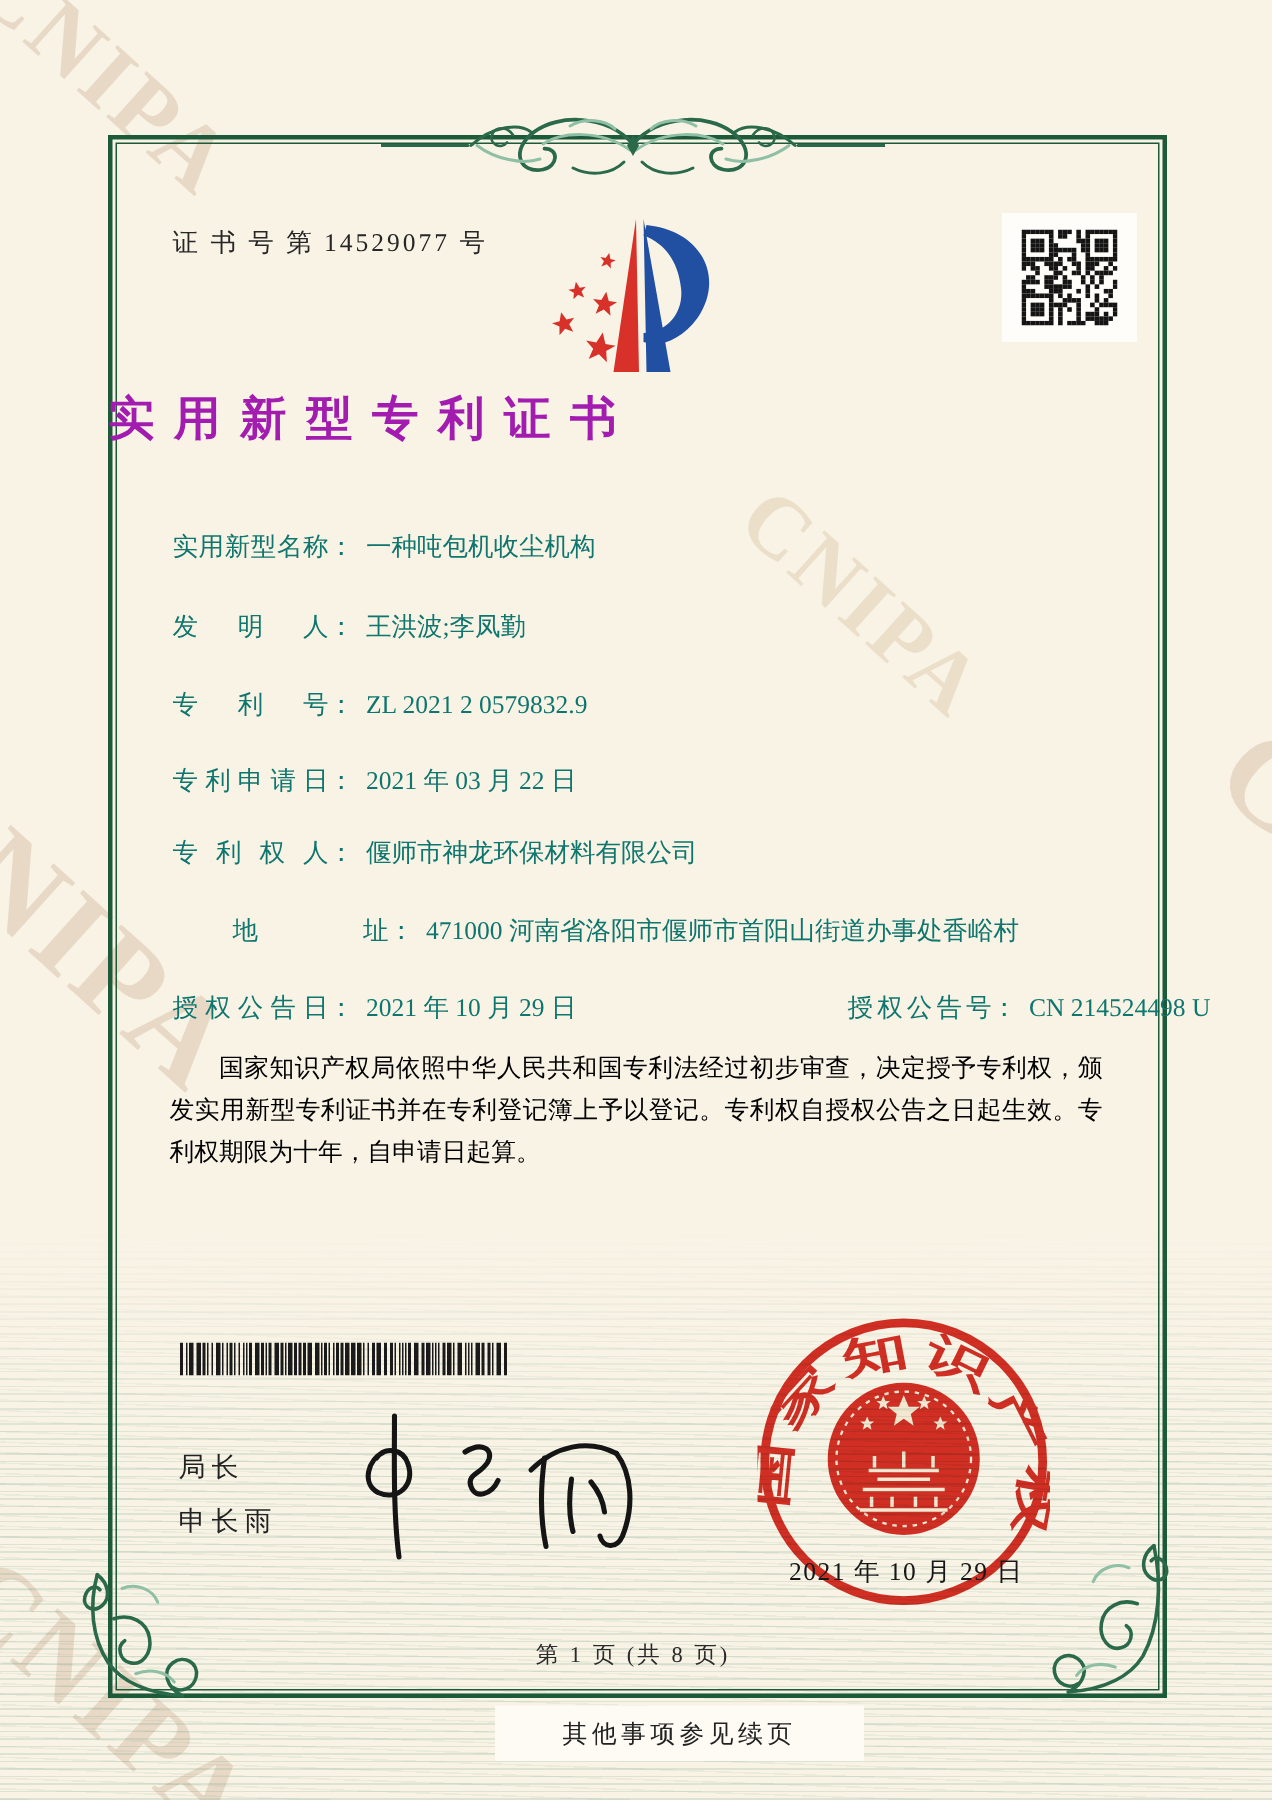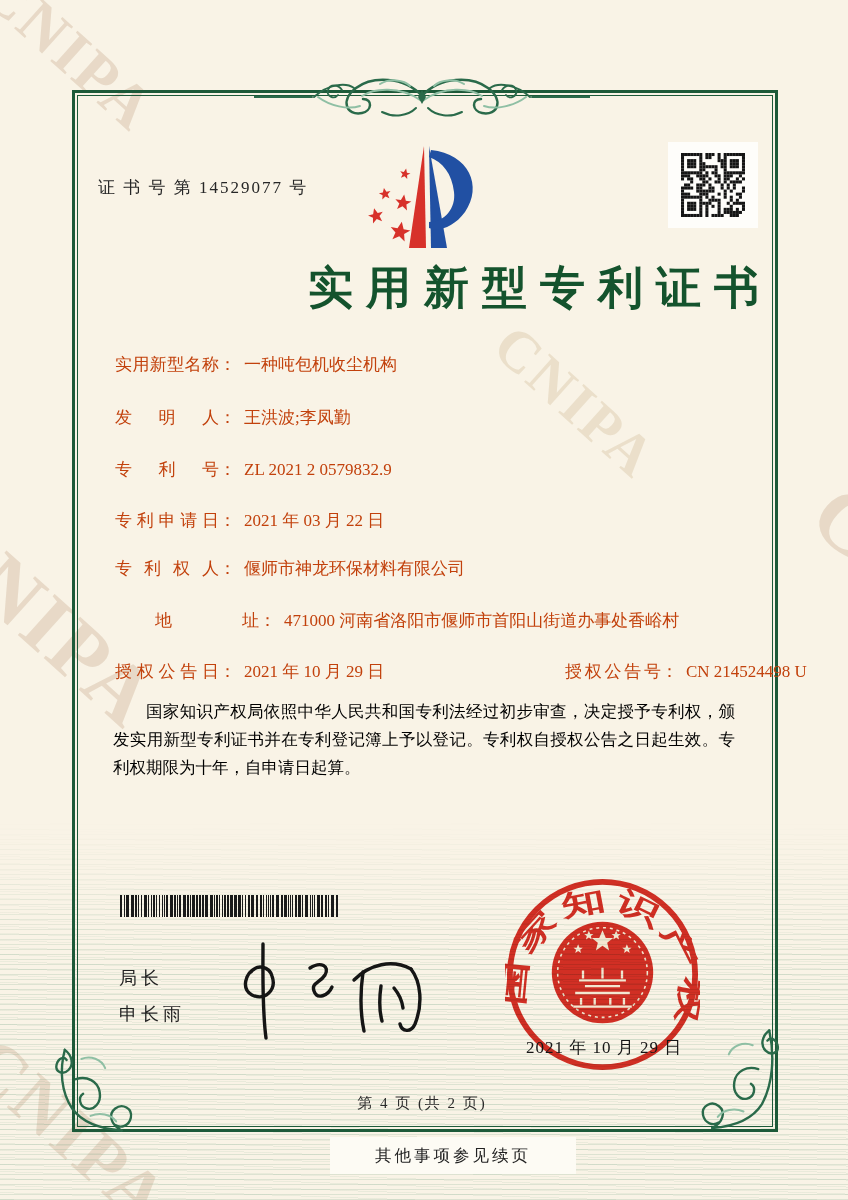--- a/index.html
+++ b/index.html
@@ -31,30 +31,30 @@
     -webkit-mask-image:linear-gradient(to bottom, transparent 0, #000 38%);
     mask-image:linear-gradient(to bottom, transparent 0, #000 38%);
   }
   
   .frame{
     position:absolute;left:72px;top:90px;width:700px;height:1036px;
     border:3px solid #1d5a39;
   }
   .frame-inner{position:absolute;inset:2px;border:1px solid #1d5a39;}
   
-  .cert-no{position:absolute;left:98px;top:150px;font-size:17px;letter-spacing:2px;color:#262626;margin-top:26px;}
+  .cert-no{position:absolute;left:115px;top:150px;font-size:17px;letter-spacing:2px;color:#262626;}
   .logo{position:absolute;left:357px;top:142px;}
   .qrbox{position:absolute;left:668px;top:142px;width:90px;height:86px;background:#fefdfa;
          display:flex;align-items:center;justify-content:center;}
   .title{
-    position:absolute;left:72px;top:258px;width:700px;text-align:right;
-    font-size:45px;font-weight:700;letter-spacing:13px;color:#14532d;
-  }
-  
-  .frow{position:absolute;left:115px;font-size:17px;line-height:24px;white-space:nowrap;color:#c2410c;}
+    position:absolute;left:72px;top:258px;width:700px;text-align:left;
+    font-size:31px;font-weight:700;letter-spacing:13px;color:#a21caf;
+  }
+  
+  .frow{position:absolute;left:115px;font-size:17px;line-height:24px;white-space:nowrap;color:#0f766e;}
   .flabel{display:inline-block;width:104px;text-align:justify;text-align-last:justify;vertical-align:top;}
   .flabel2{display:inline-block;width:96px;text-align:justify;text-align-last:justify;vertical-align:top;}
   .fval{margin-left:8px;}
   .grant2{position:absolute;left:450px;top:0;}
   
   .body-text{
     position:absolute;left:113px;top:698px;width:622px;
     font-size:16.5px;line-height:28px;color:#000000;text-align:justify;
   }
   .body-text p{margin:0;text-indent:2em;}
@@ -548,16 +548,16 @@
       <path d="M76,106 L124,106"></path>
       <path d="M82,112 L118,112"></path>
       <path d="M72,119 L128,119"></path>
       <path d="M78,124 L78,131 M92,124 L92,131 M108,124 L108,131 M122,124 L122,131"></path>
       <path d="M70,133 L130,133"></path>
     </g>
   </g>
 </svg>
 <div class="seal-date content abs">2021 年 10 月 29 日</div>
 
-<div class="page-info content abs">第 4 页 (共 2 页)</div>
+<div class="page-info content abs">第 1 页 (共 8 页)</div>
 <div class="note-box content">
   <span>其他事项参见续页</span>
 </div>
 
 </body></html>

